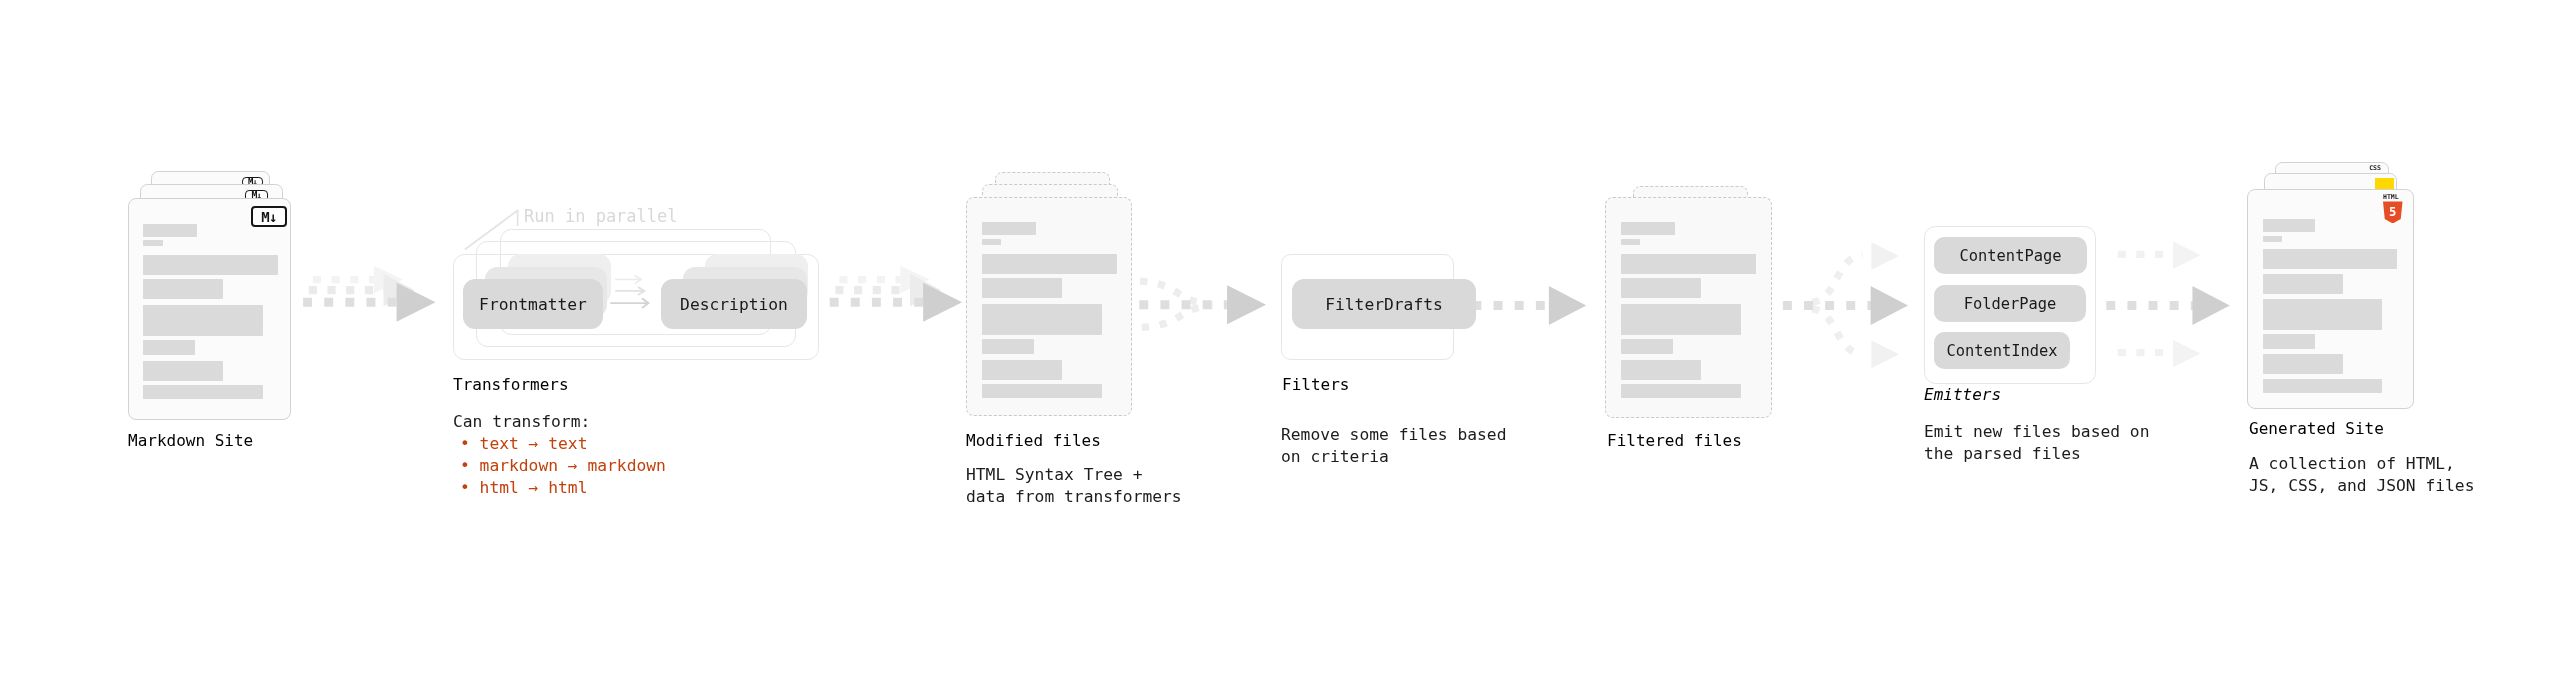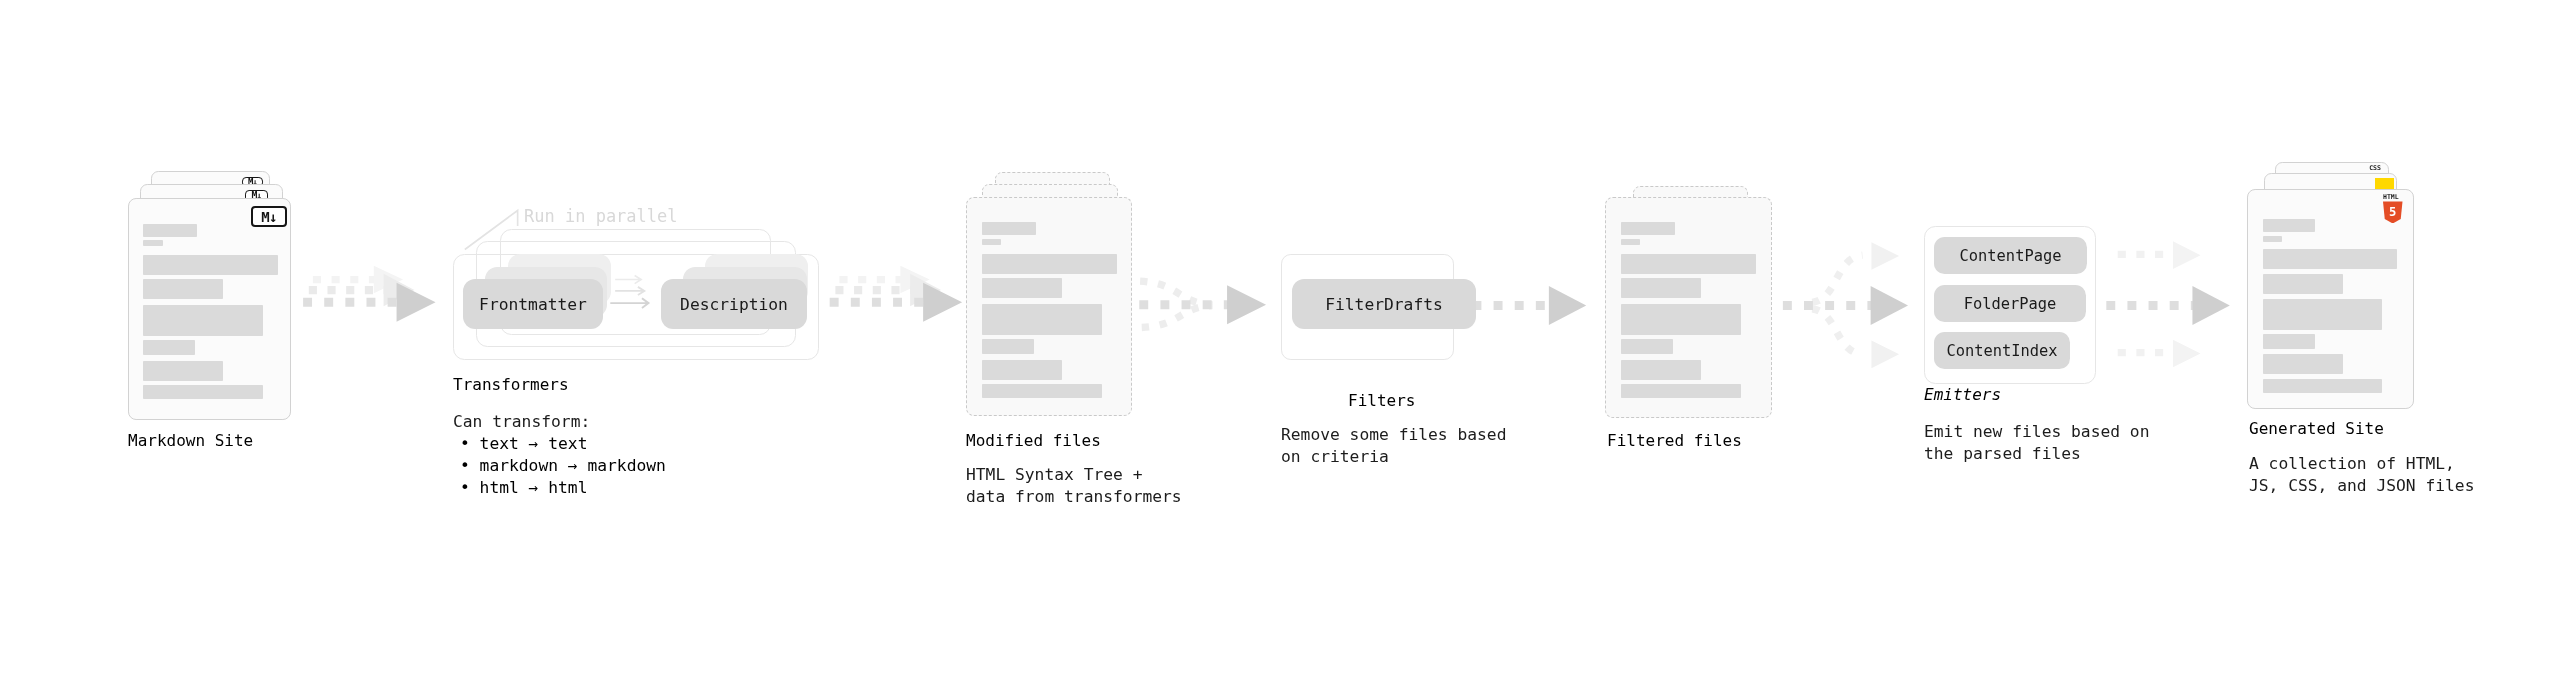--- a/index.html
+++ b/index.html
@@ -20,21 +20,21 @@
   
   .obox{position:absolute;box-sizing:border-box;border:1.6px solid #e6e6e6;border-radius:11.4px;background:transparent;}
   .pill{position:absolute;box-sizing:border-box;background:#d9d9d9;border-radius:12.2px;
         display:flex;align-items:center;justify-content:center;font-size:16.3px;color:#1a1a1a;white-space:nowrap;}
   .ghost{position:absolute;border-radius:12.2px;}
   .g1{background:#e7e7e7;}
   .g2{background:#efefef;}
   .title{position:absolute;font-size:16px;color:#000000;white-space:nowrap;}
   .sub{position:absolute;font-size:16.3px;line-height:22px;color:#1c1c1c;white-space:pre-line;}
   .note{position:absolute;font-size:17px;color:#d8d8d8;white-space:nowrap;}
-  .bullets{position:absolute;font-size:16.3px;line-height:22px;color:#000000;}
+  .bullets{position:absolute;font-size:16.3px;line-height:22px;color:#c2410c;}
   
   .cssbadge{position:absolute;width:18px;height:11.4px;display:flex;flex-direction:column;align-items:center;justify-content:flex-start;}
   .cssbadge .txt{font-size:6.5px;font-weight:bold;color:#1a1a1a;line-height:6.5px;letter-spacing:0;}
   .cssbadge .bar-u{width:14.6px;height:2.4px;margin-top:0.8px;background:#2b6bf3;}
   .jsbadge{position:absolute;background:#ffd800;}
   .htmlbadge{position:absolute;width:21px;display:flex;flex-direction:column;}
   .htmlbadge .txt{font-size:6.5px;font-weight:bold;color:#1a1a1a;line-height:7.3px;letter-spacing:0;}
   .shield{width:19.5px;height:22px;background:#e44d26;clip-path:polygon(0 0,100% 0,91% 80%,50% 100%,9% 80%);
           display:flex;align-items:center;justify-content:center;}
   .shield span{color:#ffffff;font-size:12.2px;font-weight:bold;line-height:12.2px;}
@@ -152,21 +152,21 @@
   <i class="bar" style="left:14.6px;top:141px;width:52px;height:15.4px;"></i>
   <i class="bar" style="left:14.6px;top:162px;width:80px;height:20.3px;"></i>
   <i class="bar" style="left:14.6px;top:186px;width:120px;height:14px;"></i>
 </div>
 <div class="title" style="left:966px;top:431px;">Modified files</div>
 <div class="sub" style="left:966px;top:464px;">HTML Syntax Tree +
 data from transformers</div>
 
 <div class="obox" style="left:1281px;top:254px;width:173px;height:106px;border-radius:9.8px;"></div>
 <div class="pill" style="left:1292px;top:279px;width:184px;height:50px;">FilterDrafts</div>
-<div class="title" style="left:1348px;top:375px;margin-top:16px;">Filters</div>
+<div class="title" style="left:1282px;top:375px;">Filters</div>
 <div class="sub" style="left:1281px;top:424px;">Remove some files based
 on criteria</div>
 
 <div class="card dashed small" style="left:1633px;top:186px;width:115px;height:57px;"></div>
 <div class="card dashed" style="left:1605px;top:197px;width:167px;height:221px;">
   <i class="bar" style="left:14.6px;top:23.6px;width:54px;height:13px;"></i>
   <i class="bar" style="left:14.6px;top:41px;width:19.5px;height:5.7px;"></i>
   <i class="bar" style="left:14.6px;top:56px;width:135px;height:20.3px;"></i>
   <i class="bar" style="left:14.6px;top:80px;width:80px;height:19.5px;"></i>
   <i class="bar" style="left:14.6px;top:106px;width:120px;height:31px;"></i>

